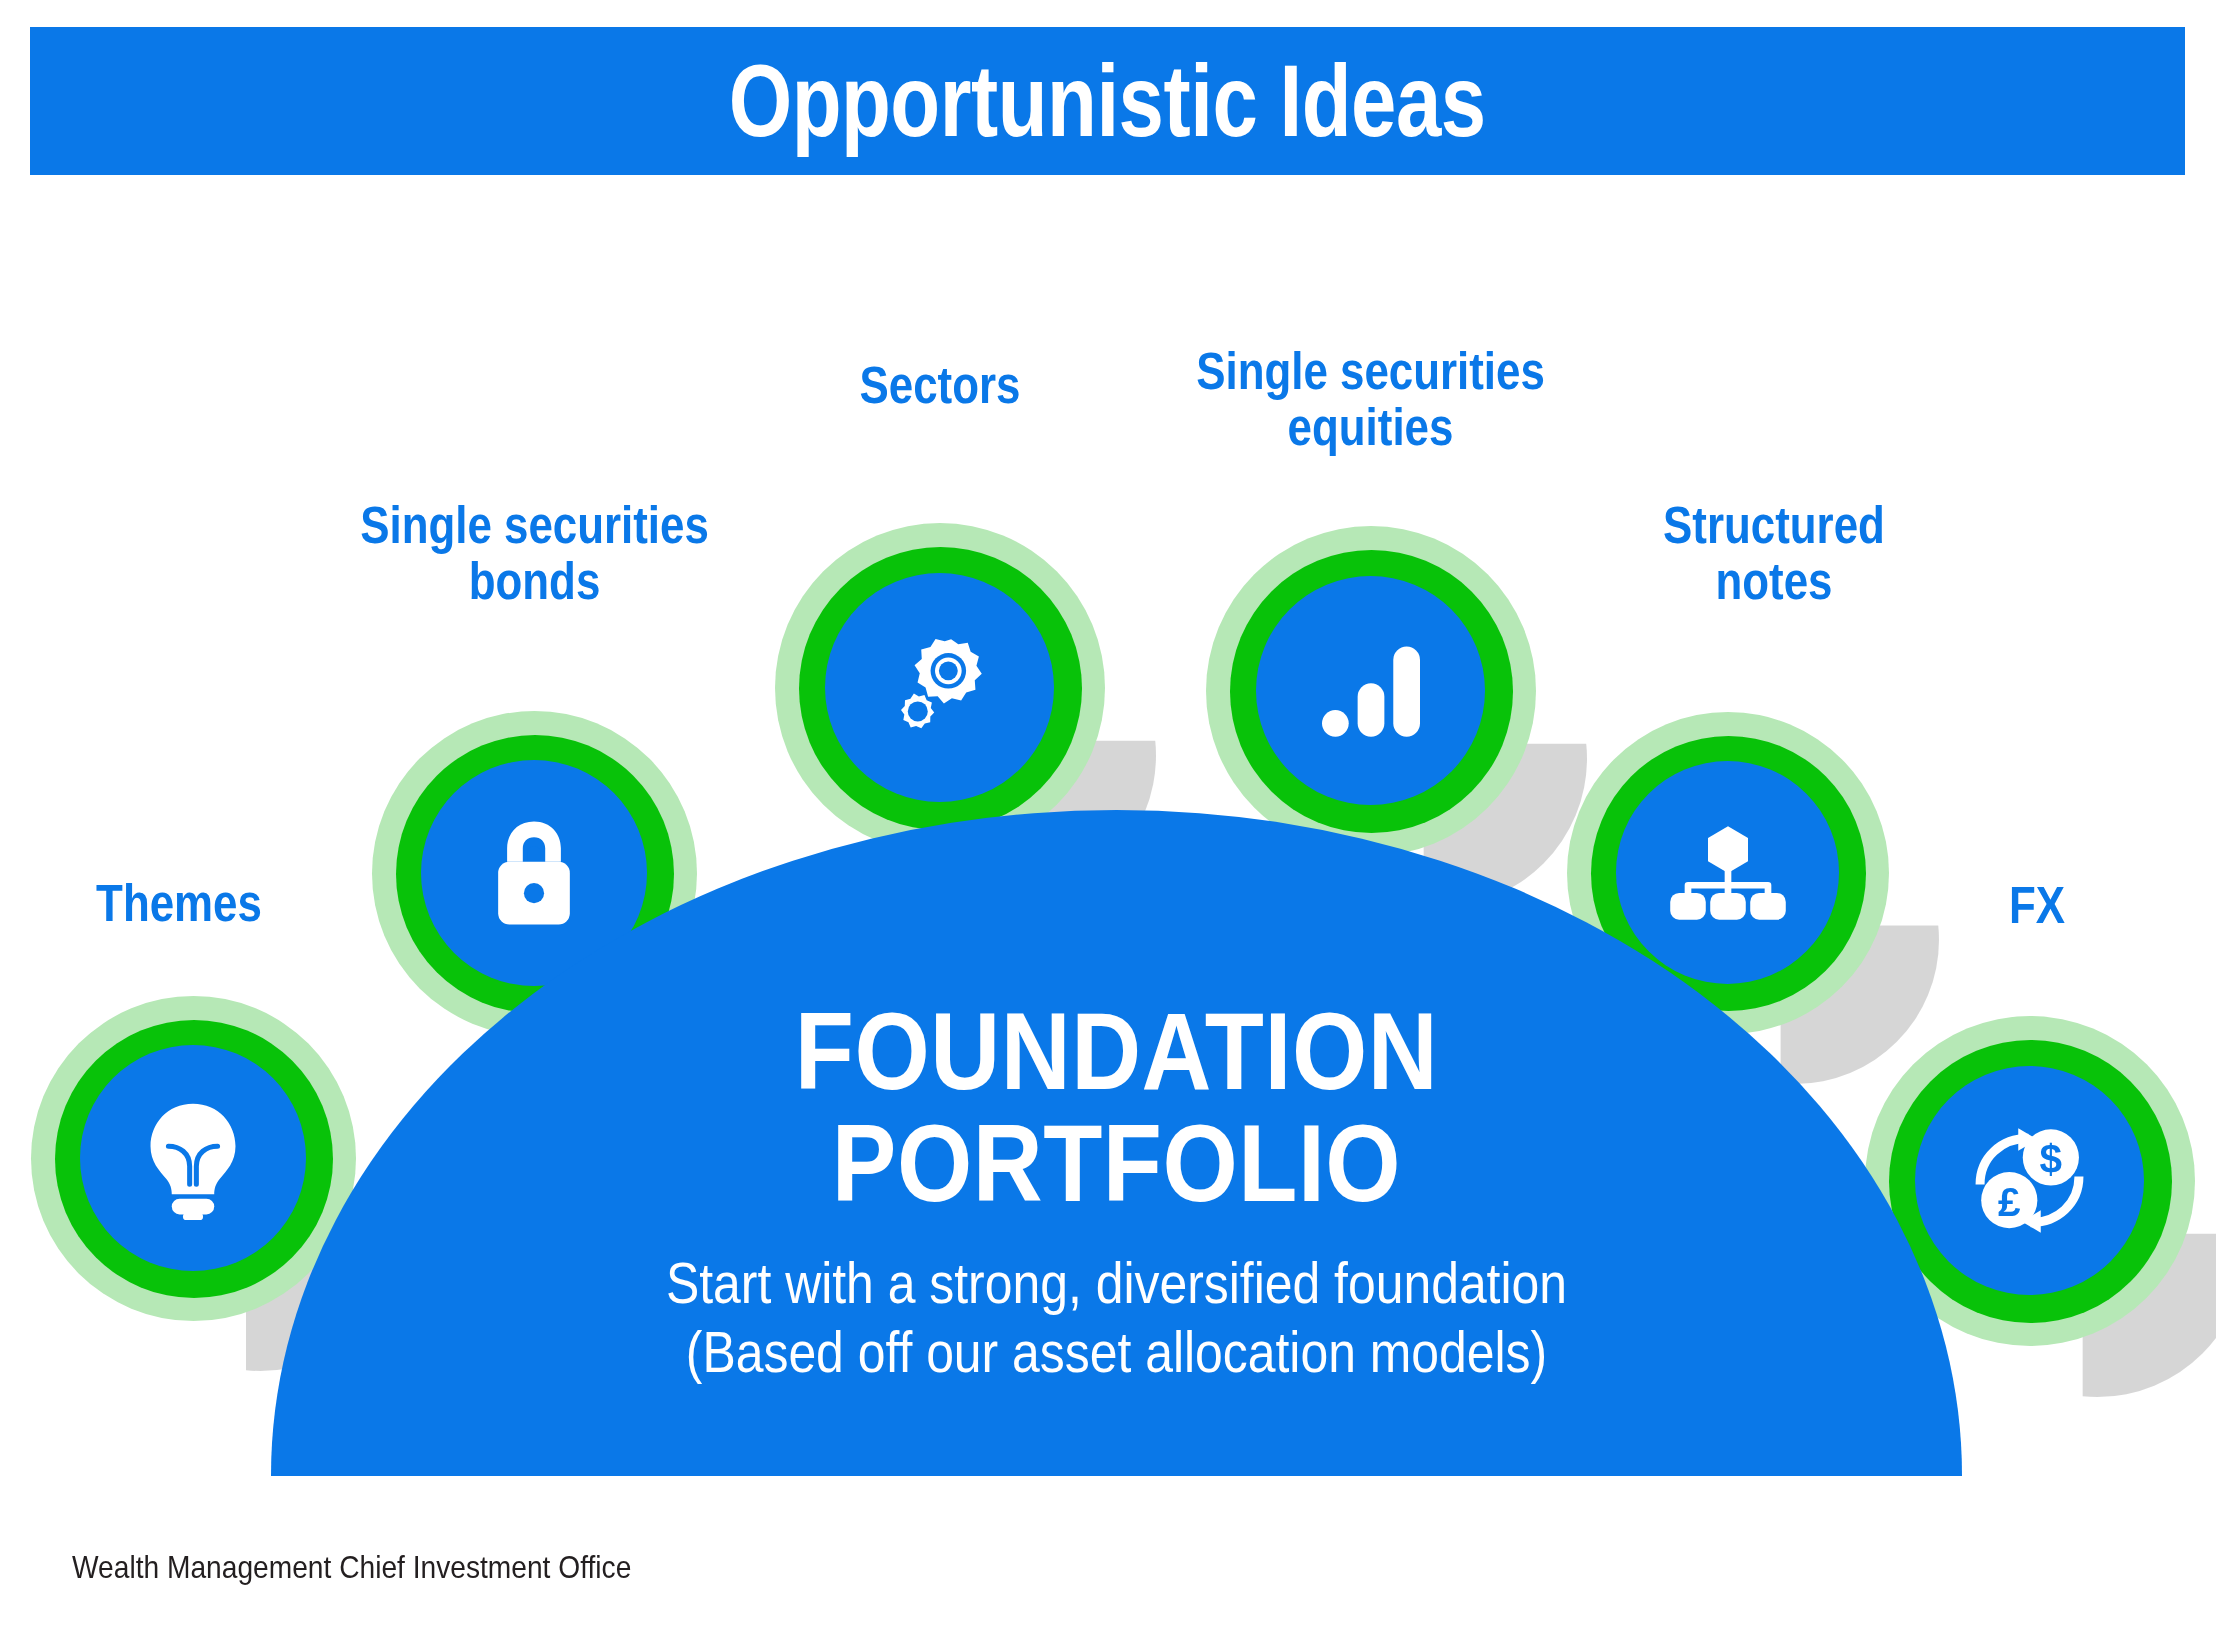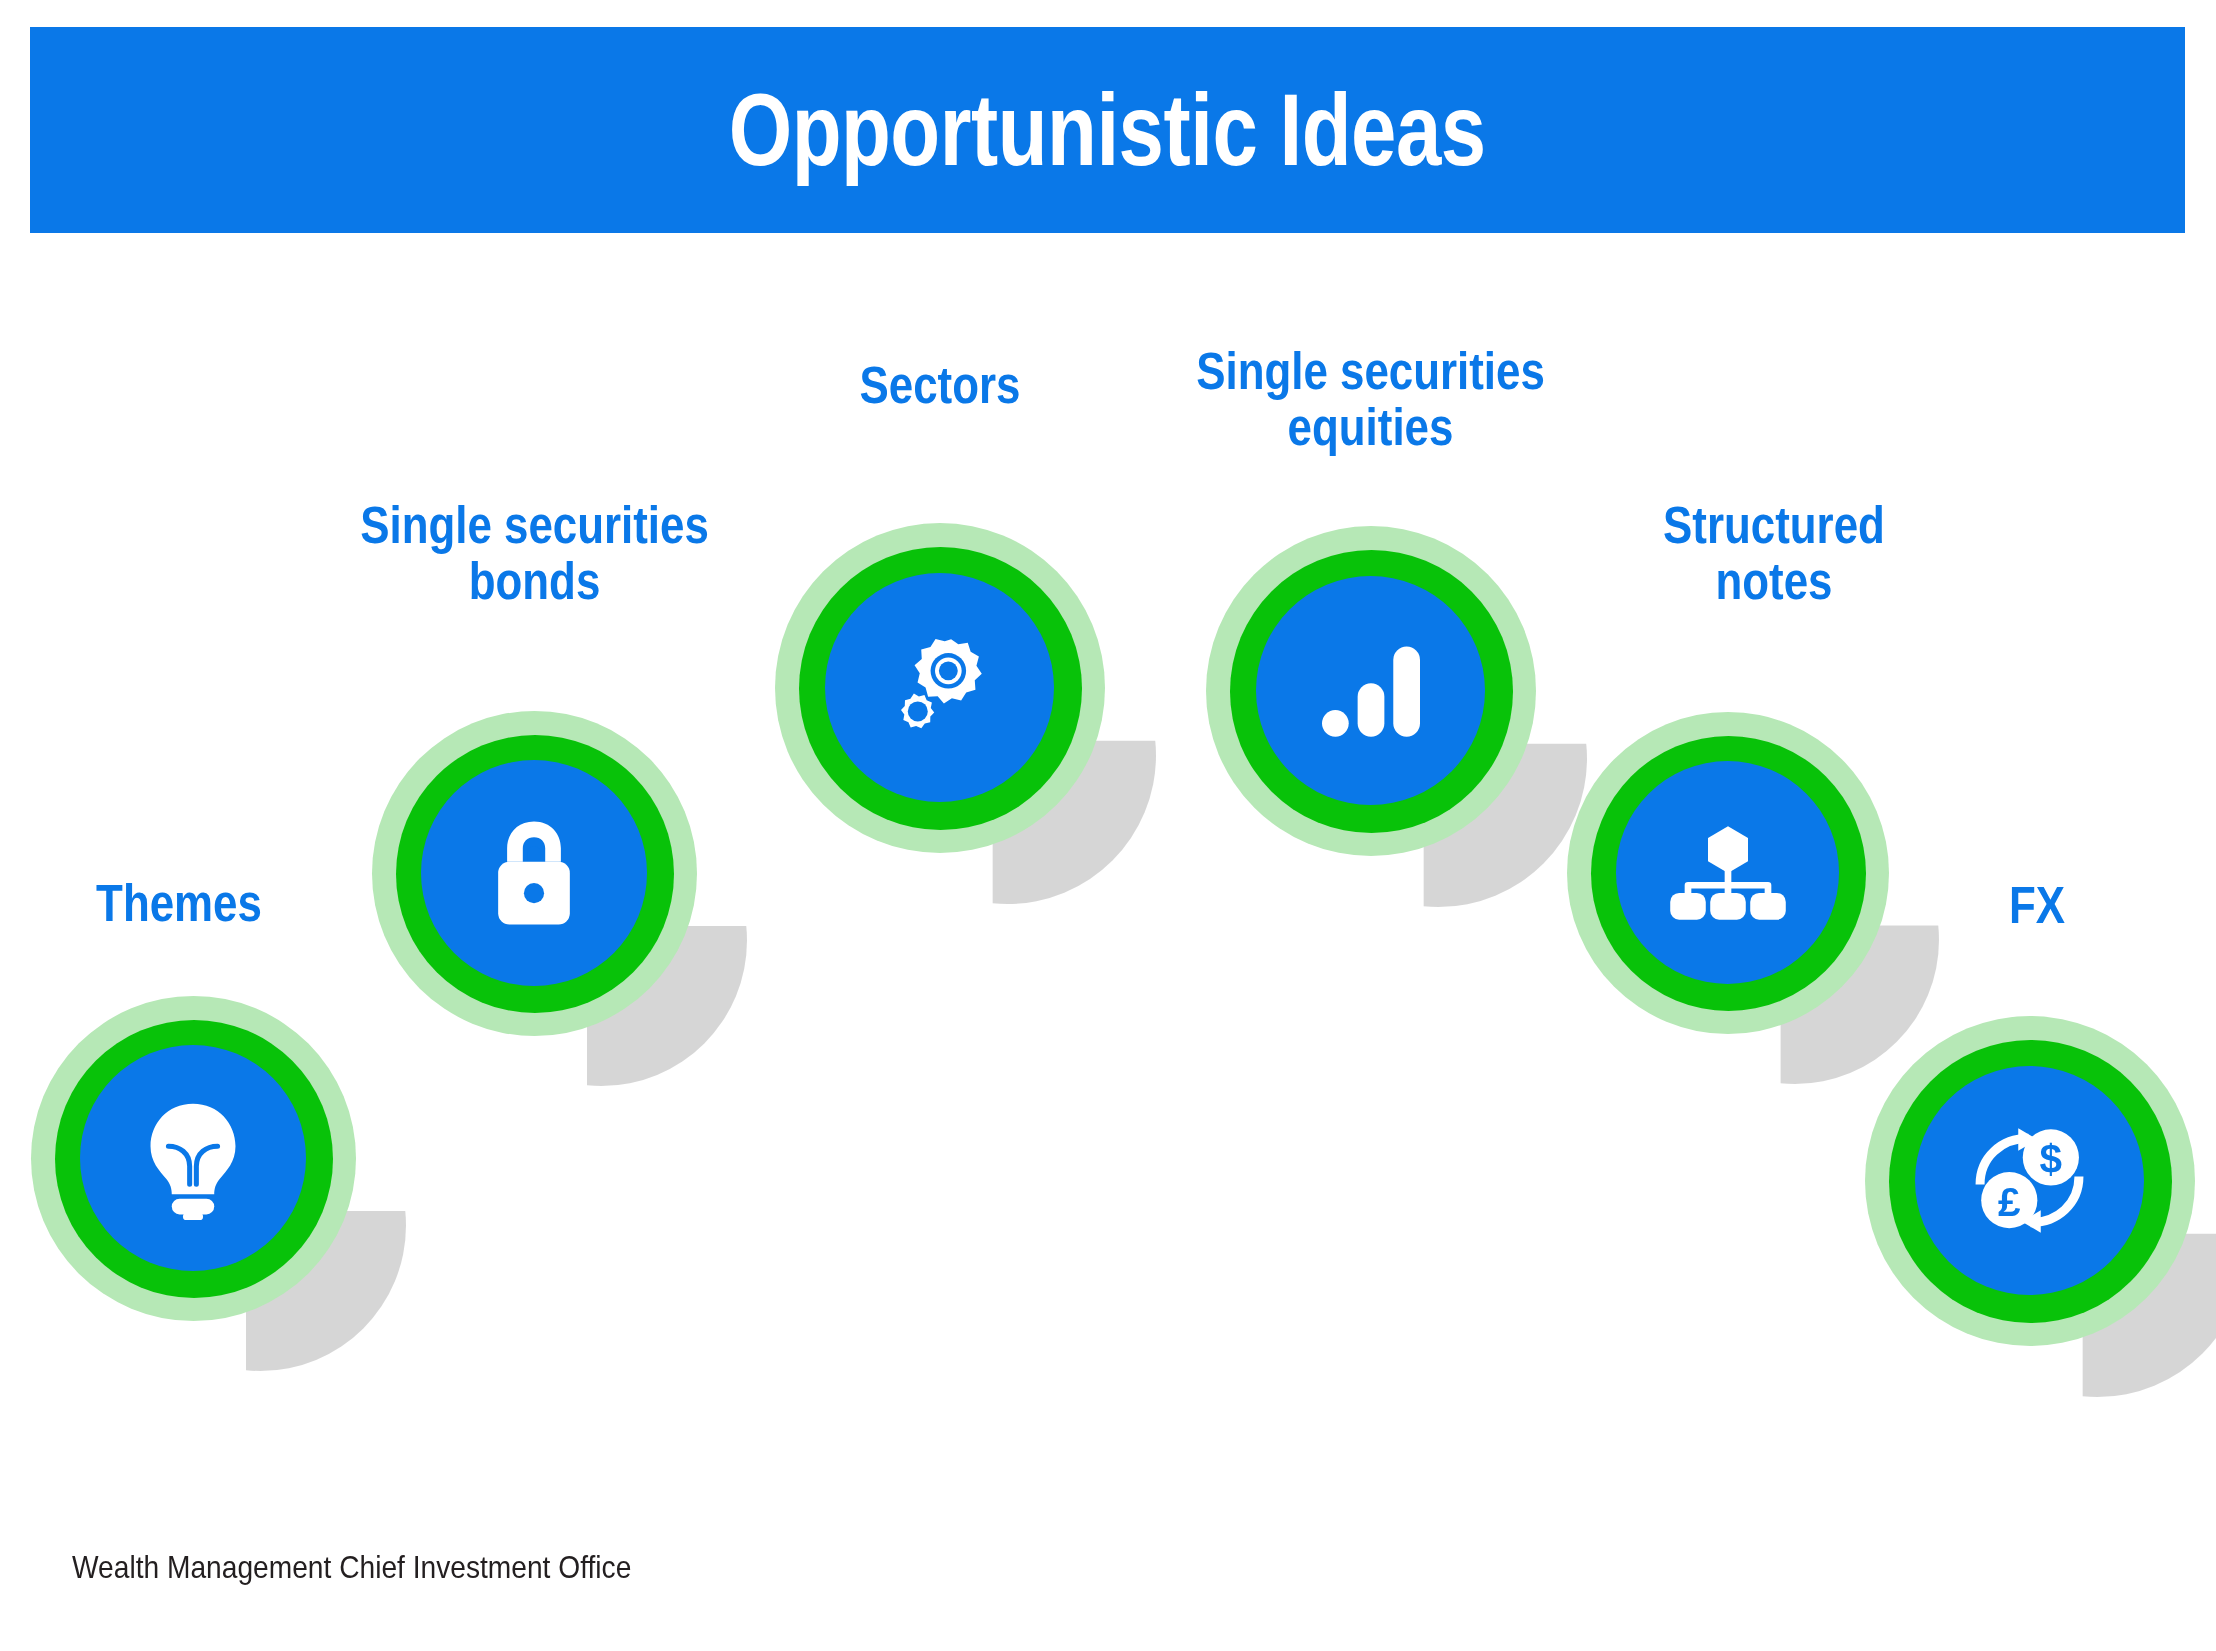--- a/index.html
+++ b/index.html
@@ -17,21 +17,21 @@
     background: #ffffff;
     overflow: hidden;
   }
 
   
   #header-bar {
     position: absolute;
     left: 30px;
     top: 27px;
     width: 2155px;
-    height: 206px;
+    height: 148px;
     background: #0a78e8;
     display: flex;
     align-items: center;
     justify-content: center;
   }
   #header-title {
     color: #ffffff;
     font-size: 102px;
     font-weight: bold;
     letter-spacing: -0.6px;
@@ -262,17 +262,27 @@
           <circle cx="33" cy="66" r="25" fill="#ffffff"></circle>
           <text x="33" y="80" font-family="'Liberation Sans', sans-serif" font-size="36" font-weight="bold" fill="#0a78e8" text-anchor="middle">£</text>
         </svg>
       </span>
     </div>
   </div>
   <div class="node-label" style="left:1897px; top:878px; width:280px;">
     <span>FX</span>
   </div>
 
+  <div id="dome">
+    <div id="dome-inner">
+      <div class="dome-title-line">FOUNDATION</div>
+      <div class="dome-title-line">PORTFOLIO</div>
+      <div id="dome-sub">
+        <div class="dome-sub-line">Start with a strong, diversified foundation</div>
+        <div class="dome-sub-line">(Based off our asset allocation models)</div>
+      </div>
+    </div>
+  </div>
 
   <div id="footer">Wealth Management Chief Investment Office</div>
 
 </div>
 
 
 </body></html>

